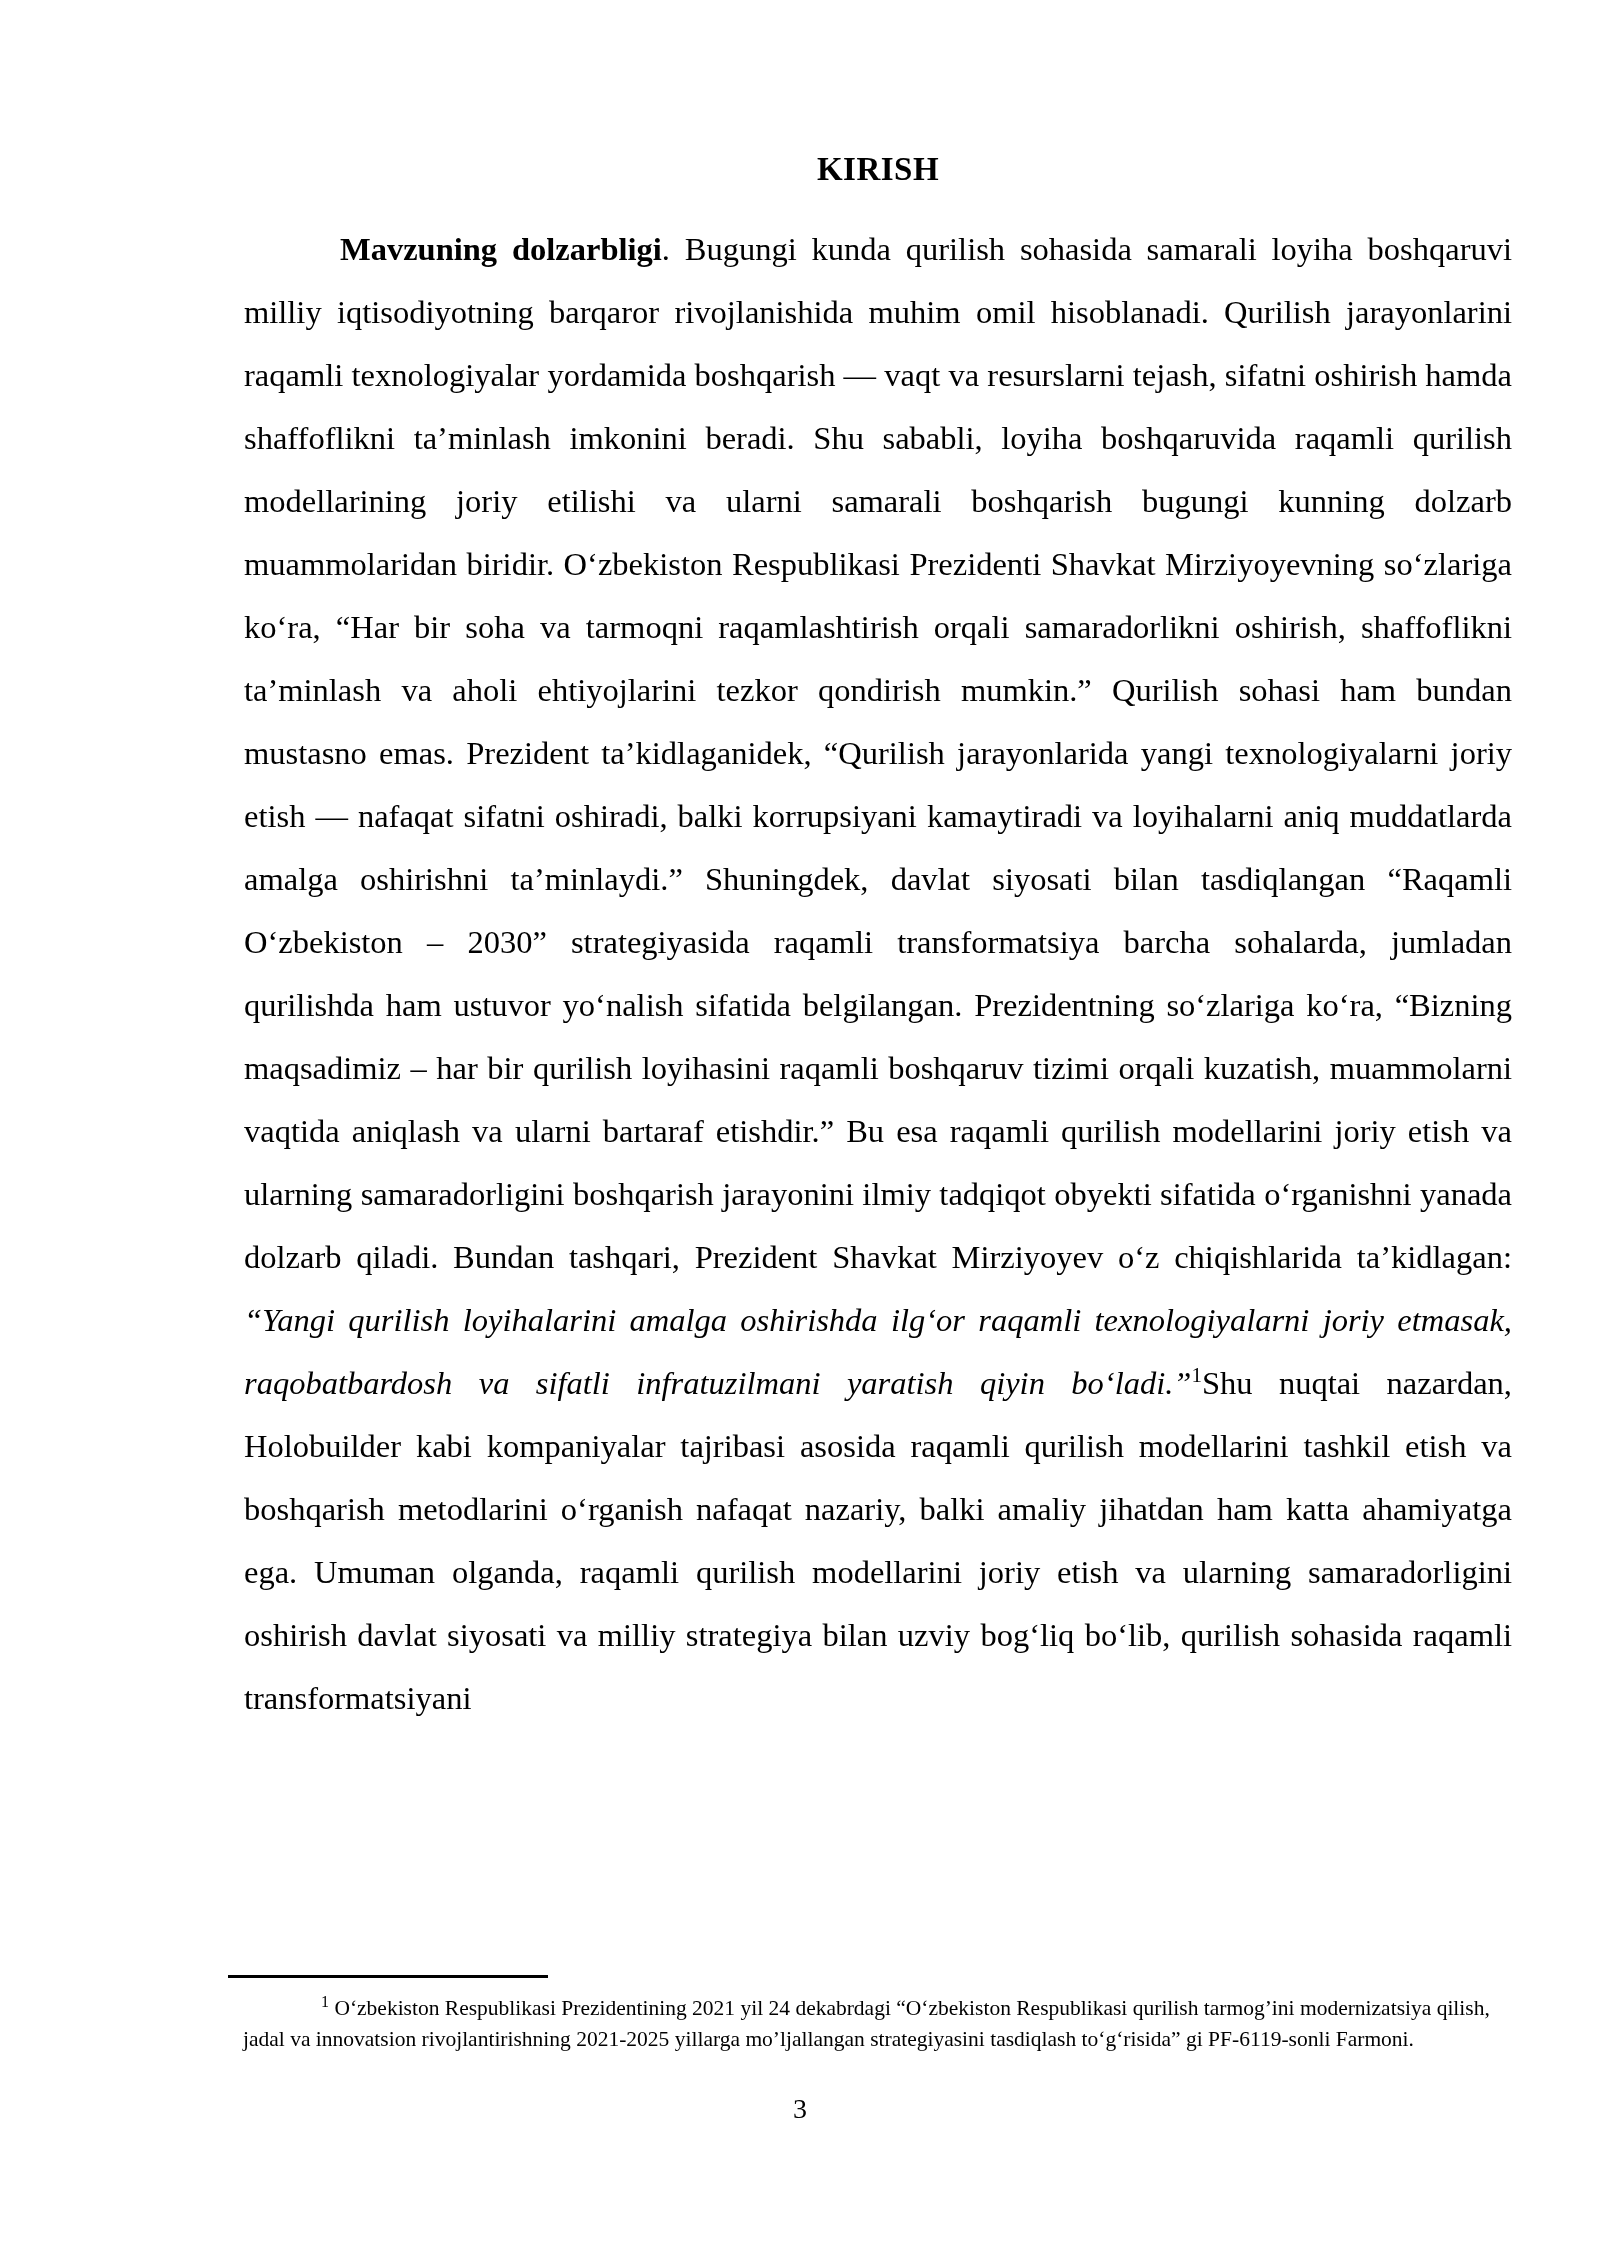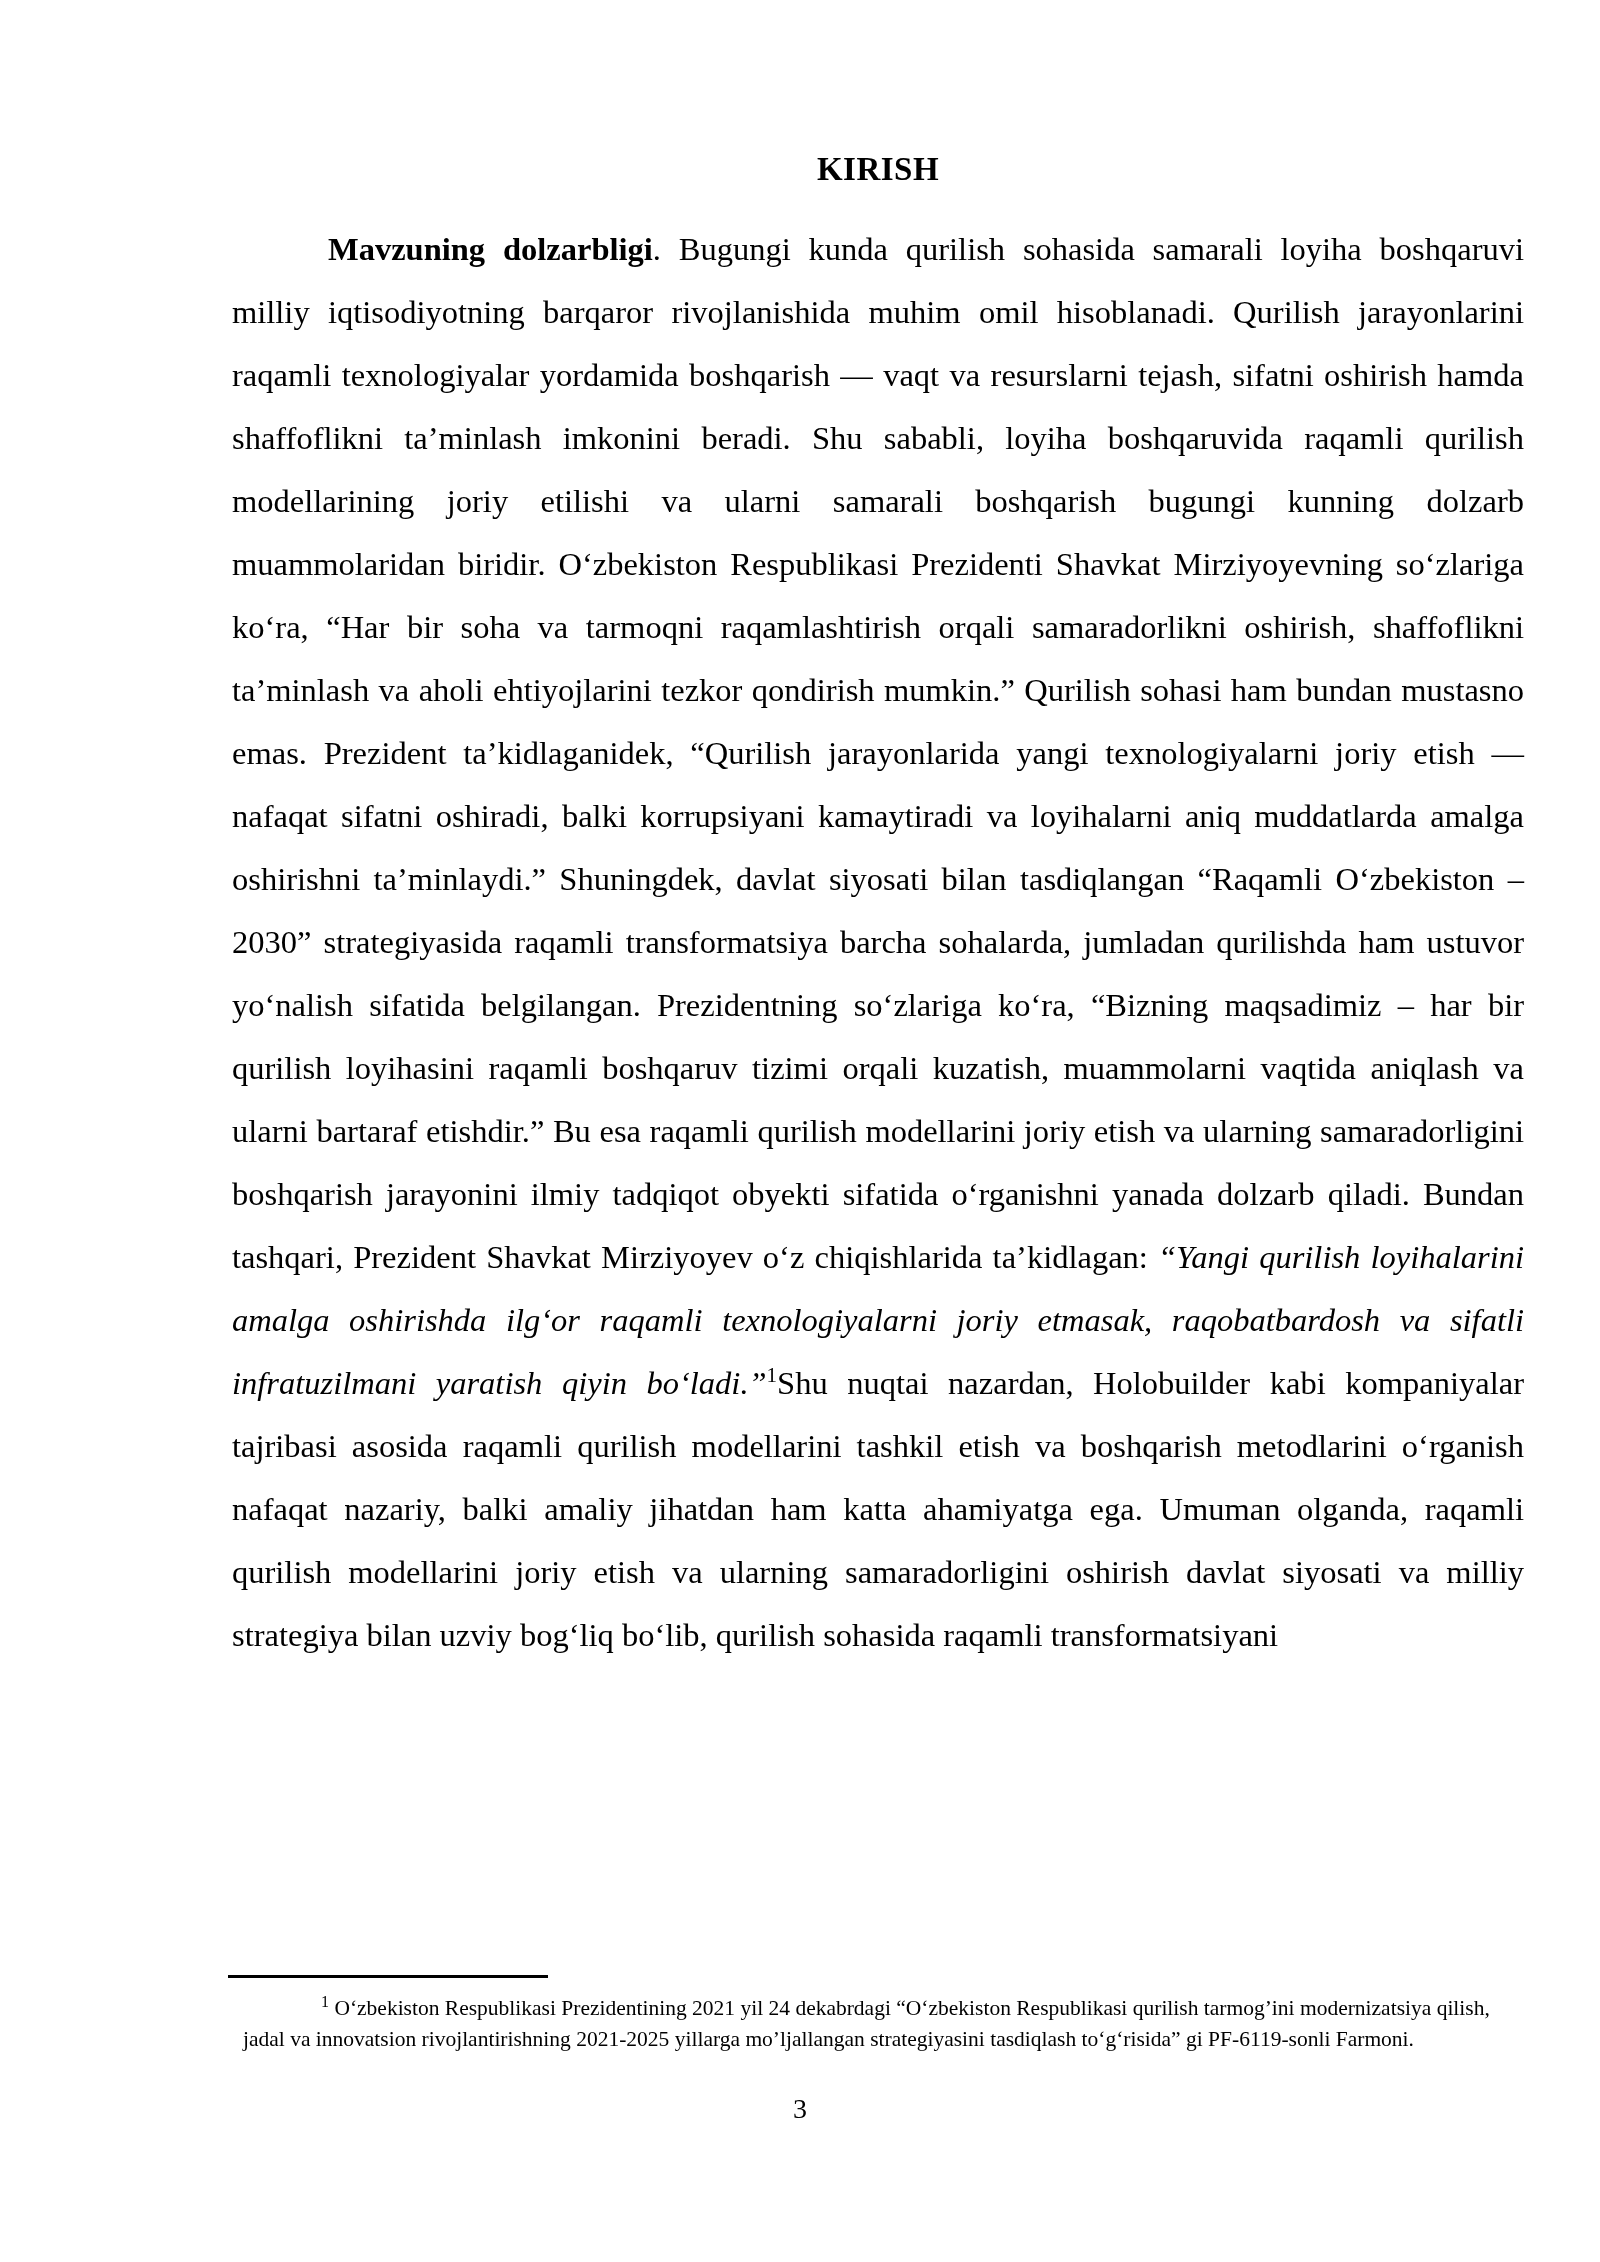--- a/index.html
+++ b/index.html
@@ -30,21 +30,21 @@
     line-height: 1.2;
     letter-spacing: 0.5px;
     margin: 0 0 28px 0;
   }
   .body-par {
     text-align: justify;
     text-justify: inter-word;
     font-size: 32.5px;
     line-height: 63px;
     text-indent: 96px;
-    margin: 4px;
+    margin: 16px;
     hyphens: none;
     font-family: Liberation Serif, serif;
   }
   .body-par b { font-weight: bold; }
   .body-par i { font-style: italic; }
   .fn-ref {
     font-size: 21px;
     vertical-align: super;
     line-height: 0;
   }

